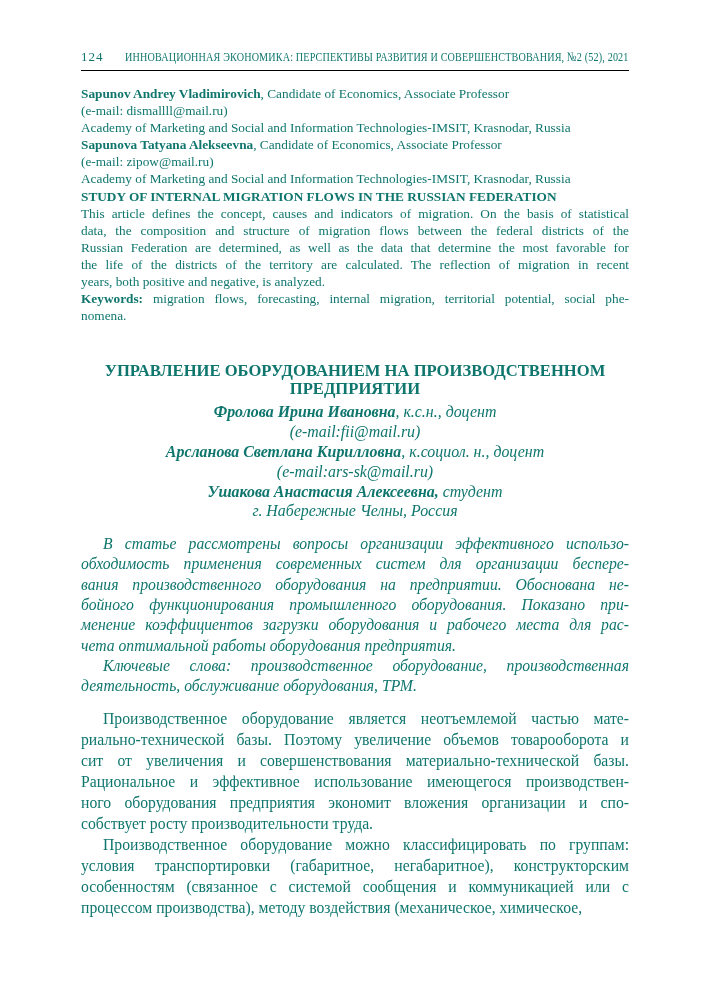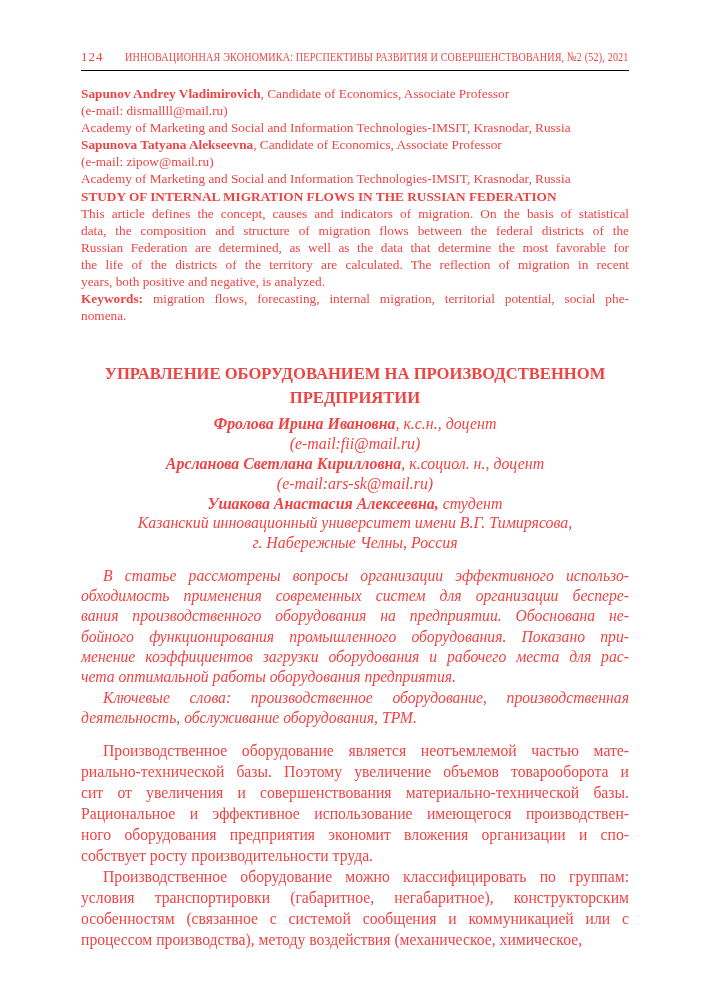--- a/index.html
+++ b/index.html
@@ -8,21 +8,21 @@
     background: #ffffff;
     width: 710px;
     height: 1003px;
     overflow: hidden;
   }
   .page {
     width: 548px;
     margin: 0 auto;
     padding-top: 50px;
     font-family: "Liberation Serif", "DejaVu Serif", serif;
-    color: #ef4444;
+    color: #0f766e;
   }
   
   .page-header {
     border-bottom: 1.4px solid #000000;
     padding-bottom: 6px;
     white-space: nowrap;
     font-size: 13px;
     line-height: 14px;
   }
   .page-num {
@@ -55,21 +55,21 @@
   
   .ru-head {
     margin-top: 38px;
     text-align: center;
     font-size: 15.9px;
     line-height: 19.8px;
   }
   .ru-title {
     font-weight: bold;
     font-size: 16.6px;
-    line-height: 24px;
+    line-height: 18px;
     margin: 0 0 4px 0;
   }
   .c-line { text-align: center; }
   .i  { font-style: italic; }
   .bi { font-style: italic; font-weight: bold; }
   
   .ru-abstract {
     margin-top: 13px;
     font-size: 15.7px;
     line-height: 20.3px;
@@ -113,21 +113,20 @@
     <div class="en-line">nomena.</div>
   </section>
 
   <section class="ru-head">
     <h1 class="ru-title">УПРАВЛЕНИЕ ОБОРУДОВАНИЕМ НА ПРОИЗВОДСТВЕННОМ ПРЕДПРИЯТИИ</h1>
     <div class="c-line"><span class="bi">Фролова Ирина Ивановна</span><span class="i">, к.с.н., доцент</span></div>
     <div class="c-line i">(e-mail:fii@mail.ru)</div>
     <div class="c-line"><span class="bi">Арсланова Светлана Кирилловна</span><span class="i">, к.социол. н., доцент</span></div>
     <div class="c-line i">(e-mail:ars-sk@mail.ru)</div>
     <div class="c-line"><span class="bi">Ушакова Анастасия Алексеевна,</span><span class="i"> студент</span></div>
-    <div class="c-line i">Казанский инновационный университет имени В.Г. Тимирясова,</div>
     <div class="c-line i">г. Набережные Челны, Россия</div>
   </section>
 
   <section class="ru-abstract">
     <div class="jpar indent-first">
         <div class="jline">В статье рассмотрены вопросы организации  эффективного использо-</div>
         <div class="jline">обходимость применения современных систем для  организации беспере-</div>
         <div class="jline">вания  производственного оборудования на предприятии. Обоснована не-</div>
         <div class="jline">бойного функционирования промышленного оборудования. Показано при-</div>
         <div class="jline">менение коэффициентов загрузки оборудования и рабочего места для рас-</div>

